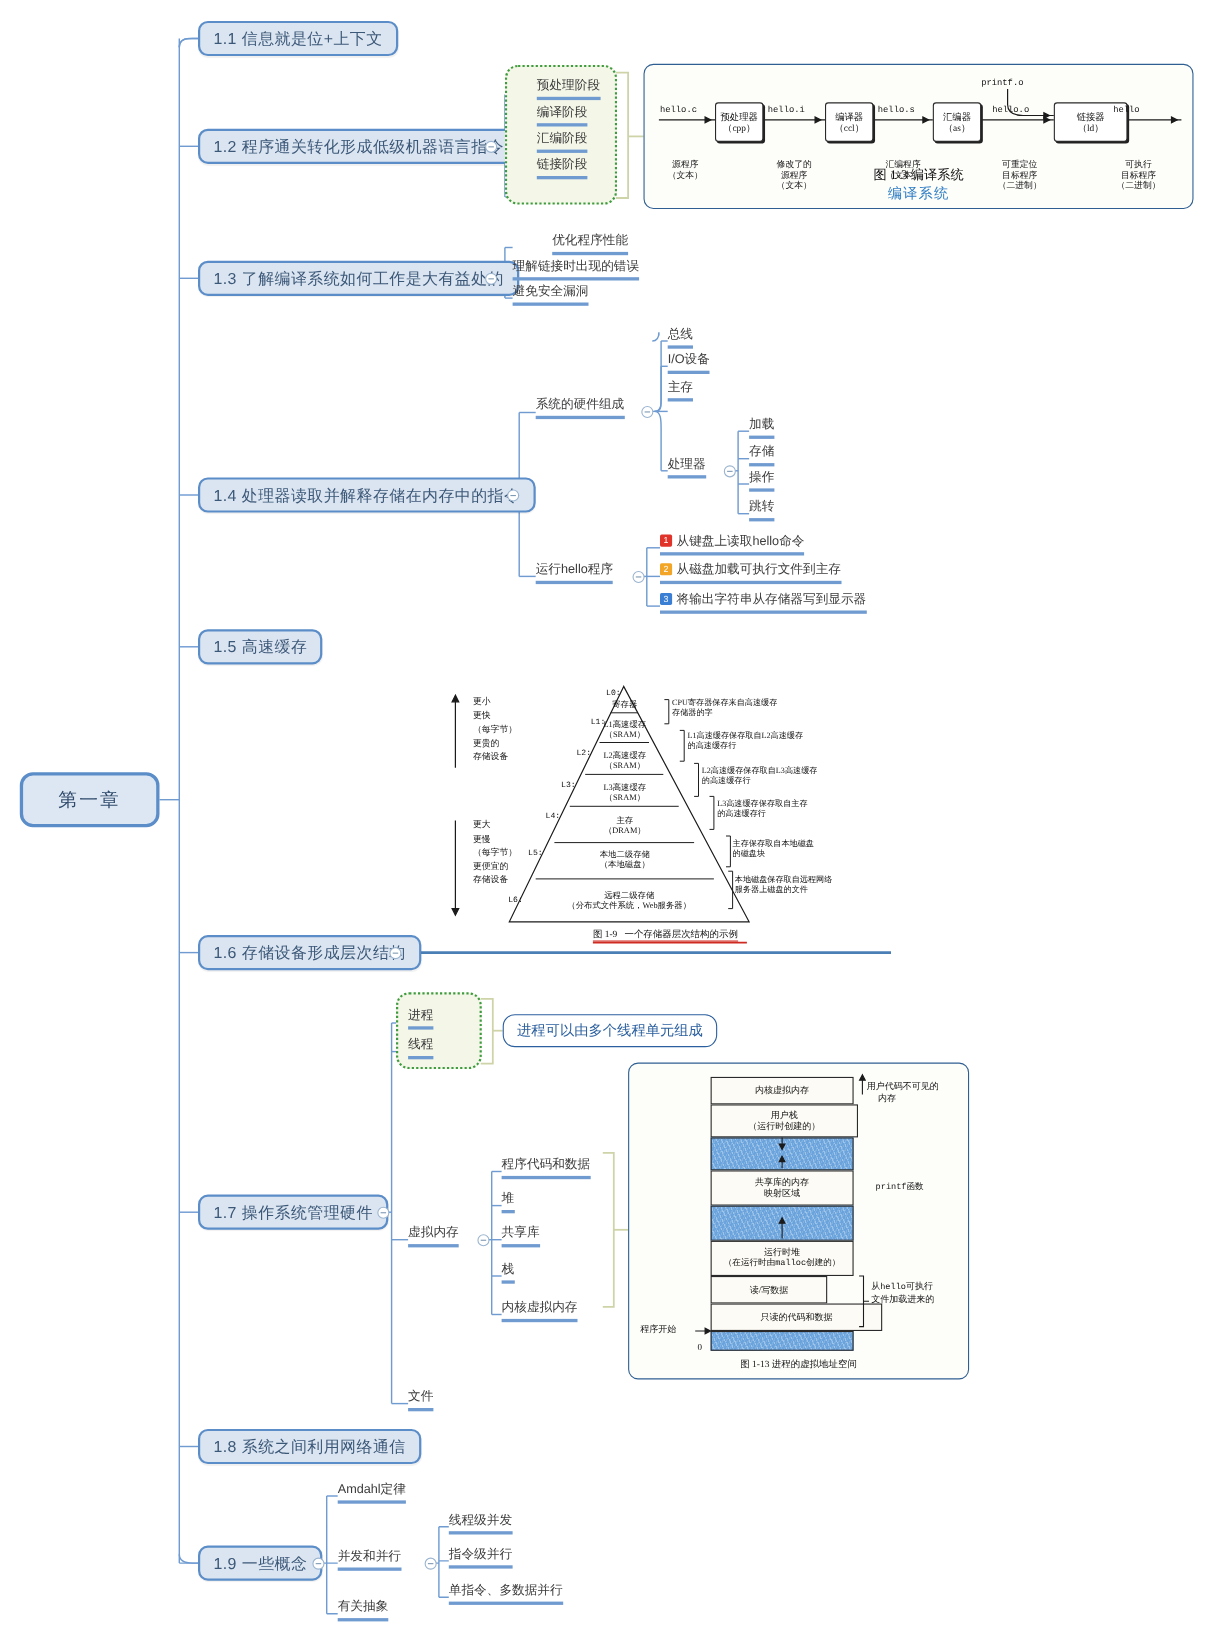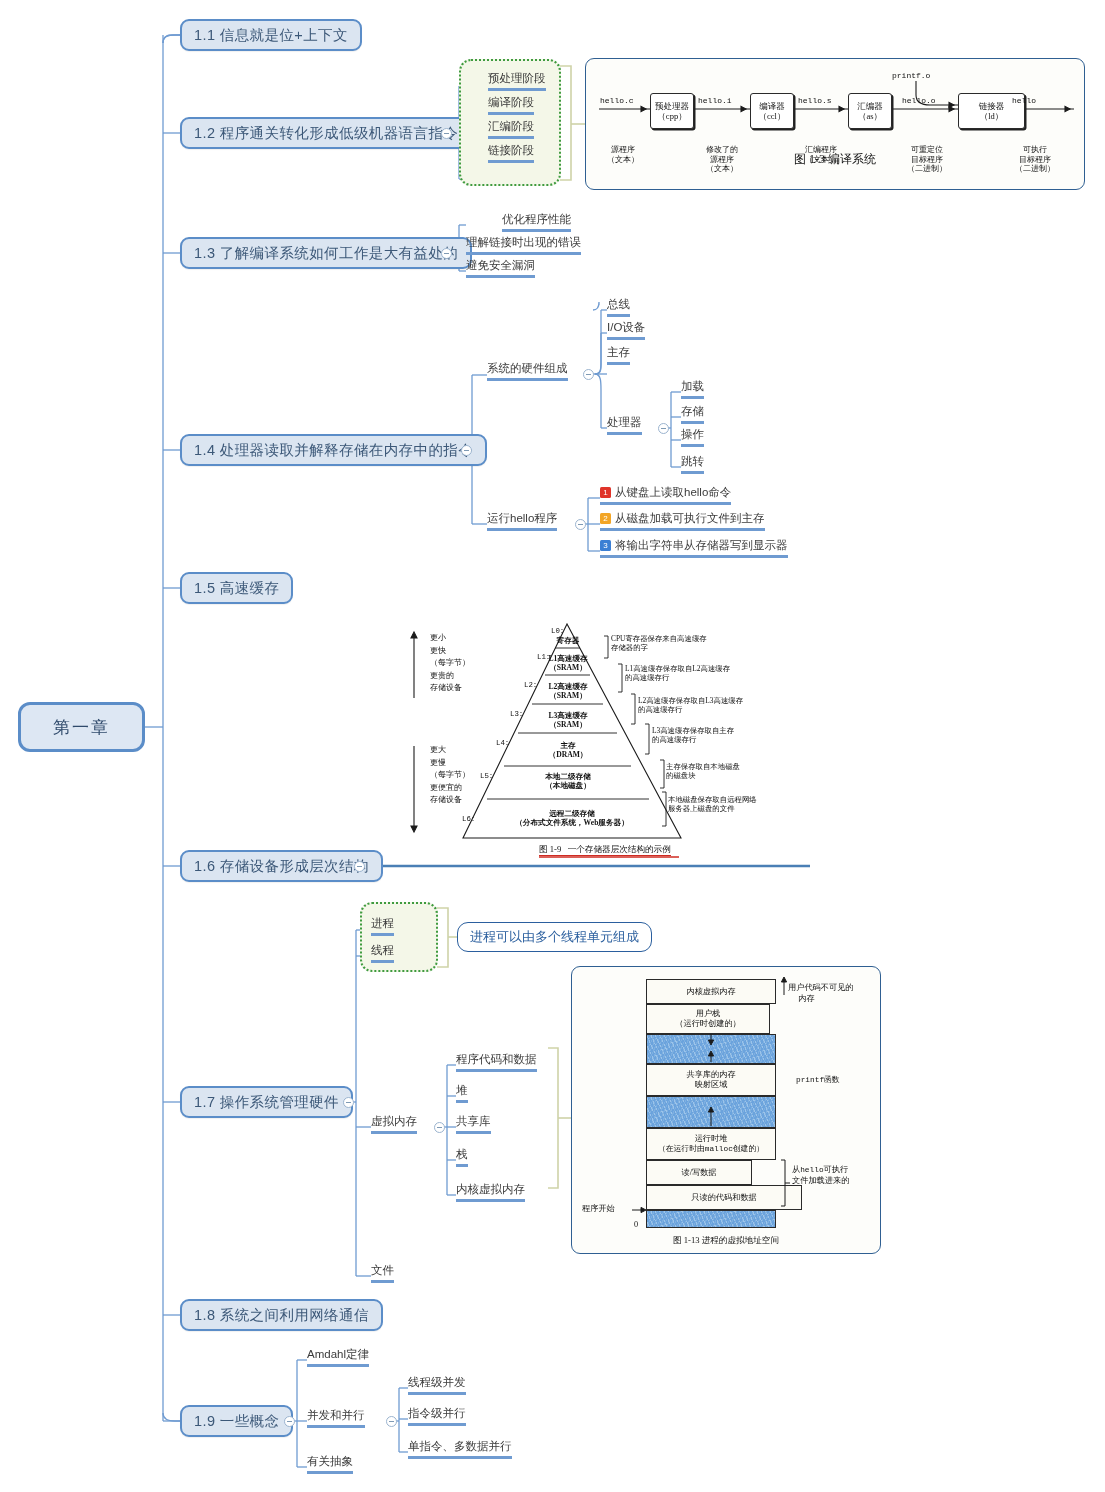--- a/index.html
+++ b/index.html
@@ -138,21 +138,20 @@
   }
 
   
   .py-wrap { position: absolute; left: 0; top: 0; right: 0; bottom: 0; }
   .py-row {
     position: absolute;
     text-align: center;
     font-family: "Liberation Serif", "DejaVu Serif", serif;
     font-size: 7.6px; line-height: 8.8px; color: #111;
     white-space: nowrap;
-    font-weight: bold;
   }
   .py-lvl {
     position: absolute;
     font-family: Liberation Mono, monospace;
     font-size: 7.4px; color: #111;
   }
   .py-side {
     position: absolute;
     font-family: "Liberation Serif", "DejaVu Serif", serif;
     font-size: 8px; line-height: 12.5px; color: #111;
@@ -448,20 +447,21 @@
 
       <div class="cs-file" style="left:316px; top:37px;">hello.o</div>
       <div class="cs-sub" style="left:312px; top:53px; width:58px;">可重定位<br>目标程序<br>（二进制）</div>
 
       <div class="cs-file" style="left:426px; top:37px;">hello</div>
       <div class="cs-sub" style="left:420px; top:53px; width:58px;">可执行<br>目标程序<br>（二进制）</div>
 
       <div class="cs-file" style="left:306px; top:12px;">printf.o</div>
 
       <div class="cs-cap" style="top:92px;">图 1-3    编译系统</div>
+      <div class="cs-title" style="top:108px;">编译系统</div>
     </div>
   </div>
 
   <div class="leaf" style="left:466px; top:212px;margin-left:36px;">
     <span>优化程序性能</span>
   </div>
   <div class="leaf" style="left:466px; top:235px;">
     <span>理解链接时出现的错误</span>
   </div>
   <div class="leaf" style="left:466px; top:258px;">
@@ -615,21 +615,21 @@
   </div>
   <div class="leaf" style="left:456px; top:1182px;">
     <span>内核虚拟内存</span>
   </div>
 
   <div class="imgpanel" style="left:571px; top:966px; width:310px; height:288px;">
     <div class="vm-wrap">
       <div class="vm-seg" style="left:74px; top:12px; width:130px; height:25px;">
         <span>内核虚拟内存</span>
       </div>
-      <div class="vm-seg" style="left:74px; top:37px; width:124px; height:30px;">
+      <div class="vm-seg" style="left:74px; top:37px; width:134px; height:30px;">
         <span>用户栈</span>
         <span>（运行时创建的）</span>
       </div>
       <div class="vm-seg gap" style="left:74px; top:67px; width:130px; height:30px;"></div>
       <div class="vm-seg" style="left:74px; top:97px; width:130px; height:32px;">
         <span>共享库的内存</span>
         <span>映射区域</span>
       </div>
       <div class="vm-seg gap" style="left:74px; top:129px; width:130px; height:32px;"></div>
       <div class="vm-seg" style="left:74px; top:161px; width:130px; height:32px;">

